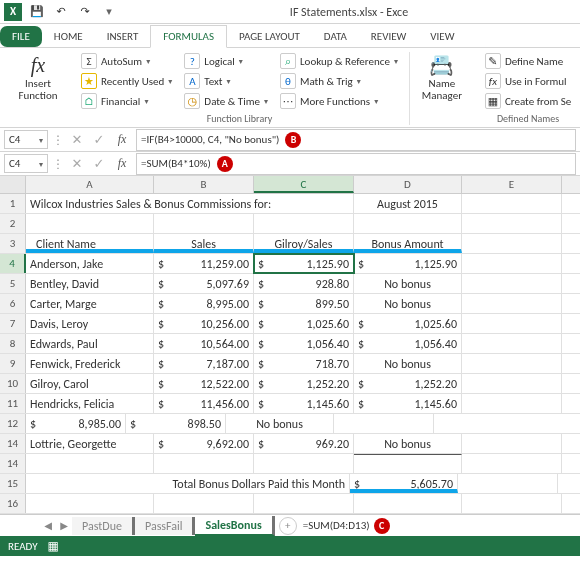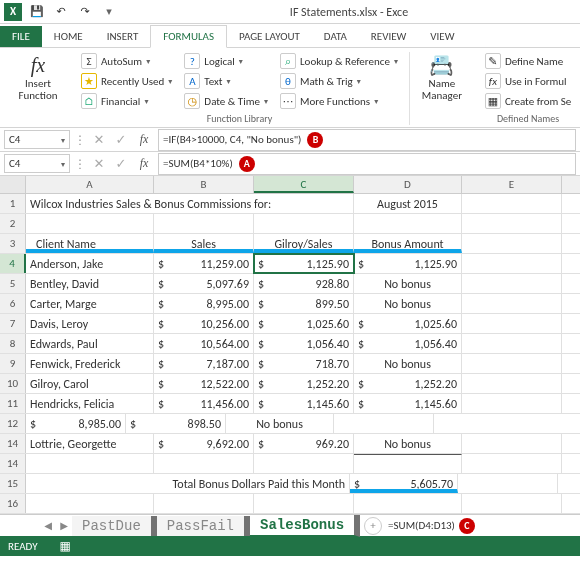--- a/index.html
+++ b/index.html
@@ -5,37 +5,37 @@
 * { margin: 0; padding: 0; box-sizing: border-box; font-family: "Segoe UI", Calibri, sans-serif; }
 body { background: #fff; width: 580px; height: 582px; overflow: hidden; font-size: 12px; color: #333; }
 
 .titlebar { background: #fff; height: 24px; display: flex; align-items: center; border-bottom: 1px solid #d4d4d4; }
 .titlebar .qat { display: flex; align-items: center; gap: 6px; padding-left: 4px; }
 .titlebar .qat-icon { width: 18px; height: 18px; display: flex; align-items: center; justify-content: center; font-size: 11px; }
 .titlebar .title { flex: 1; text-align: center; font-size: 12px; color: #444; }
 
 .tabs { display: flex; height: 24px; align-items: flex-end; background: #fff; border-bottom: 1px solid #d4d4d4; }
 .tab { padding: 4px 12px; font-size: 11px; color: #444; cursor: pointer; }
-.tab.file { background: #217346; color: #fff; }
+.tab.file { background: #217346; color: #fff; border-radius: 7px; }
 .tab.active { border: 1px solid #d4d4d4; border-bottom: 1px solid #fff; margin-bottom: -1px; color: #217346; }
 
 .ribbon { display: flex; background: #fff; padding: 4px 6px 2px; border-bottom: 1px solid #d4d4d4; height: 80px; }
 .ribbon-group { padding: 0 8px; border-right: 1px solid #e0e0e0; display: flex; flex-direction: column; }
 .ribbon-group:last-child { border-right: none; }
 .ribbon-group-label { font-size: 10px; color: #666; text-align: center; margin-top: auto; }
 .big-btn { display: flex; flex-direction: column; align-items: center; justify-content: center; width: 48px; font-size: 11px; line-height: 1.1; padding: 2px; }
 .big-btn .icon { font-size: 20px; font-style: italic; font-family: "Times New Roman", serif; margin-bottom: 2px; }
 .ribbon-cols { display: flex; gap: 6px; }
 .ribbon-col { display: flex; flex-direction: column; gap: 2px; }
 .small-btn { display: flex; align-items: center; gap: 4px; font-size: 11px; padding: 1px 3px; white-space: nowrap; }
 .small-btn .ic { width: 16px; height: 16px; display: inline-flex; align-items: center; justify-content: center; font-size: 11px; border: 1px solid #ccc; border-radius: 2px; }
 .dd { font-size: 8px; color: #666; }
 
 .formula-row { display: flex; align-items: center; height: 24px; border-bottom: 1px solid #d4d4d4; padding: 0 4px; gap: 4px; }
-.name-box { width: 66px; border: 1px solid #ccc; padding: 2px 4px; font-size: 11px; background: #fff; display:flex; justify-content:space-between; align-items:center;}
+.name-box { width: 44px; border: 1px solid #ccc; padding: 2px 4px; font-size: 11px; background: #fff; display:flex; justify-content:space-between; align-items:center;}
 .name-box .dd { font-size:8px; }
 .fx-btn { width: 20px; text-align: center; font-style: italic; font-family: "Times New Roman", serif; font-size: 12px; color: #555; }
 .cancel-btn, .enter-btn { width: 18px; text-align: center; color: #aaa; font-size: 13px; }
 .formula-input { flex: 1; border: 1px solid #ccc; padding: 2px 4px; font-size: 11px; background: #fff; display:flex; align-items:center; gap:6px;}
 .badge { display: inline-flex; width: 16px; height: 16px; background: #c00; color: #fff; border-radius: 50%; align-items: center; justify-content: center; font-size: 10px; font-weight: bold; }
 
 .grid { position: relative; }
 .col-headers { display: flex; height: 18px; background: #f0f0f0; border-bottom: 1px solid #ccc; }
 .row-header-spacer { width: 26px; border-right: 1px solid #ccc; background: #e8e8e8; }
 .col-header { border-right: 1px solid #ccc; text-align: center; font-size: 11px; color: #555; line-height: 18px; }
@@ -50,26 +50,26 @@
 .cell.money .cur { }
 .cell.money .val { }
 .cell.center { text-align: center; }
 .cell.right { text-align: right; }
 .cell.selected { outline: 2px solid #217346; outline-offset: -1px; }
 .cell.under { border-bottom: 4px solid #0ea5e9; }
 .cell.topline { border-top: 1px solid #555; }
 
 .sheet-tabs { display: flex; align-items: center; height: 22px; background: #fff; border-top: 1px solid #ccc; padding-left: 40px; gap: 0; }
 .nav-arrow { width: 16px; text-align: center; color: #888; font-size: 10px; }
-.sheet-tab { padding: 2px 10px; font-size: 14px; color: #888; border-right: 6px solid #737373; background:#f4f4f4;font-family:Liberation Mono, monospace;}
+.sheet-tab { padding: 2px 10px; font-size: 12px; color: #888; border-right: 3px solid #737373; background:#f4f4f4;}
 .sheet-tab.active { color: #217346; font-weight: bold; border-bottom: 2px solid #217346; background:#fff; }
 .new-sheet { width: 18px; height: 18px; border: 1px solid #ccc; border-radius: 50%; display:flex; align-items:center; justify-content:center; margin-left:4px; font-size:11px; color:#888;}
 .sheet-formula { margin-left: 6px; font-size: 11px; display:flex; align-items:center; gap:4px;}
 
-.statusbar { height: 20px; background: #217346; color: #fff; display: flex; align-items: center; padding: 0 8px; gap: 22px; font-size: 11px; }
+.statusbar { height: 20px; background: #217346; color: #fff; display: flex; align-items: center; padding: 0 8px; gap: 10px; font-size: 11px; }
 .statusbar .sb-icon { font-size: 12px; }
 </style>
 </head>
 <body>
 
 <div class="titlebar">
   <div class="qat">
     <span class="qat-icon" style="background:#217346;color:#fff;font-weight:bold;">X</span>
     <span class="qat-icon">💾</span>
     <span class="qat-icon">↶</span>

